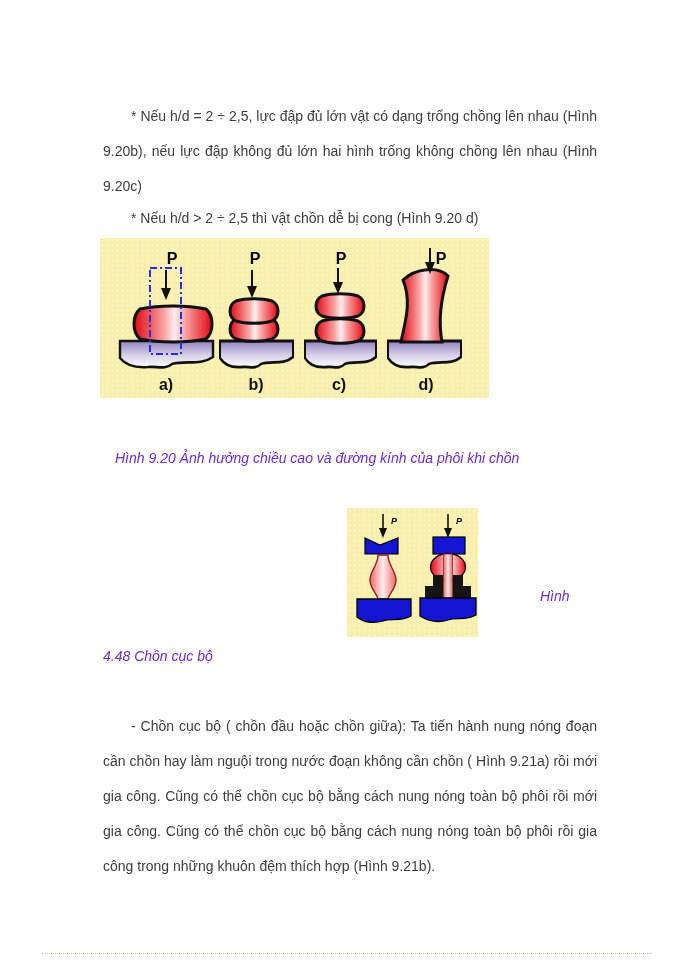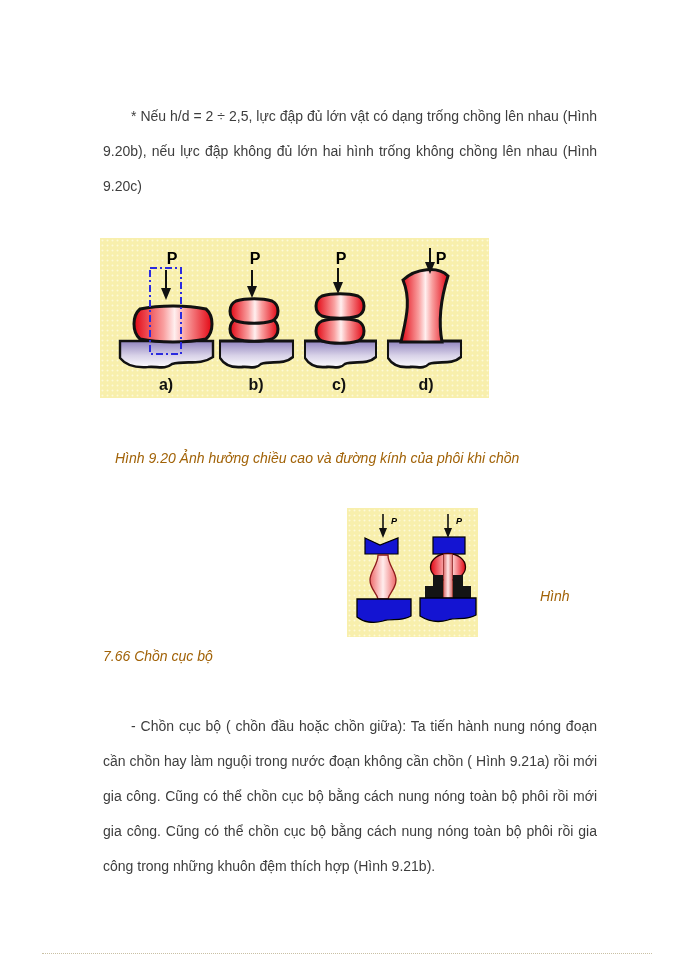--- a/index.html
+++ b/index.html
@@ -8,35 +8,36 @@
   .para{position:absolute;left:103px;width:494px;font-size:14px;line-height:35px;
         text-align:justify;}
   .indent{text-indent:28px;}
   .p1{top:85px;}
   .p2{top:187px;text-align:left;}
   .p3{top:695px;}
   .bold{font-weight:normal;}
   .figwrap{position:absolute;font-size:0;line-height:0;}
   .fig920{top:238px;left:100px;}
   .fig921{top:508px;left:347px;}
-  .caption{position:absolute;font-style:italic;font-size:14px;line-height:16px;color:#a16207;}
+  .caption{position:absolute;font-style:italic;font-size:14px;line-height:16px;color:#6d28d9;}
   .cap920{top:450px;left:115px;}
   .cap921a{top:588px;left:540px;}
   .cap921b{top:648px;left:103px;}
   .divider{position:absolute;top:953px;left:42px;width:616px;height:0;
            border-top:1px dotted #c9c0a4;}
   svg text{font-family:"Liberation Sans","DejaVu Sans",sans-serif;}
 </style>
 </head>
 <body>
 
 <div class="page">
 
   <p class="para indent p1">* Nếu h/d = 2 ÷ 2,5, lực đập đủ lớn vật có dạng trống chồng lên nhau (Hình 9.20b), nếu lực đập không đủ lớn hai hình trống không chồng lên nhau (Hình 9.20c)</p>
 
+  <p class="para indent p2">* Nếu h/d &gt; 2 ÷ 2,5 thì vật chồn dễ bị cong  (Hình  9.20 d)</p>
 
   <div class="figwrap fig920">
     <svg width="389" height="160" viewBox="0 0 389 160">
       <defs>
         <pattern id="dotbg" width="5" height="5" patternUnits="userSpaceOnUse">
           <rect width="5" height="5" fill="#F8EFAC"></rect>
           <circle cx="2.5" cy="2.5" r="1" fill="#FDFAD8"></circle>
         </pattern>
         <linearGradient id="gBarrel" x1="0" y1="0" x2="1" y2="0">
           <stop offset="0" stop-color="#E30613"></stop>
@@ -143,19 +144,19 @@
         <ellipse cx="101" cy="59" rx="17.5" ry="13.5" fill="url(#gBall)" stroke="#2a0000" stroke-width="1.3"></ellipse>
         <rect x="96.5" y="46" width="9" height="44" fill="url(#gRod)" stroke="#801818" stroke-width="0.7"></rect>
         <path d="M86,67 H96 V90 H78 V78 H86 Z" fill="#141414"></path>
         <path d="M116,67 H106 V90 H124 V78 H116 Z" fill="#141414"></path>
         <path d="M73,90 H129 V107 C119,113 109,109 101,112 C91,115 81,113 73,108 Z" stroke="#000" stroke-width="1.3" fill="#1414D2"></path>
       </g>
     </svg>
   </div>
 
   <div class="caption cap921a">Hình</div>
-  <div class="caption cap921b">7.66  Chồn cục bộ</div>
+  <div class="caption cap921b">4.48  Chồn cục bộ</div>
 
   <p class="para indent p3"><span class="bold">- Chồn cục bộ</span><span> ( chồn đầu hoặc chồn giữa): Ta tiến hành nung nóng đoạn cần chồn hay làm nguội trong nước đoạn không cần chồn ( Hình 9.21a) rồi mới gia công. Cũng có thể chồn cục bộ bằng cách nung nóng toàn bộ phôi rồi mới gia công. Cũng có thể chồn cục bộ bằng cách nung nóng toàn bộ phôi rồi gia công trong những khuôn đệm thích hợp (Hình 9.21b).</span></p>
 
   <div class="divider"></div>
 
 </div>
 
 </body></html>

